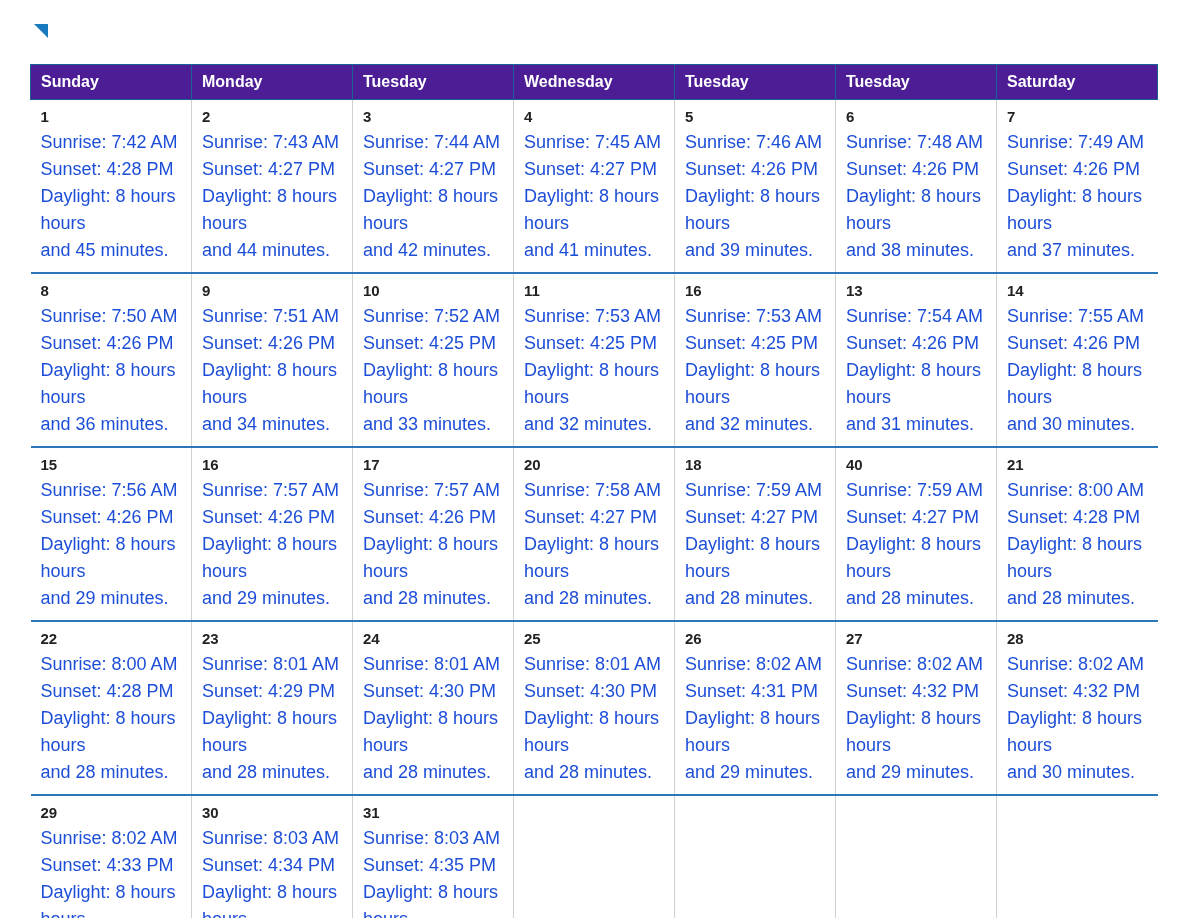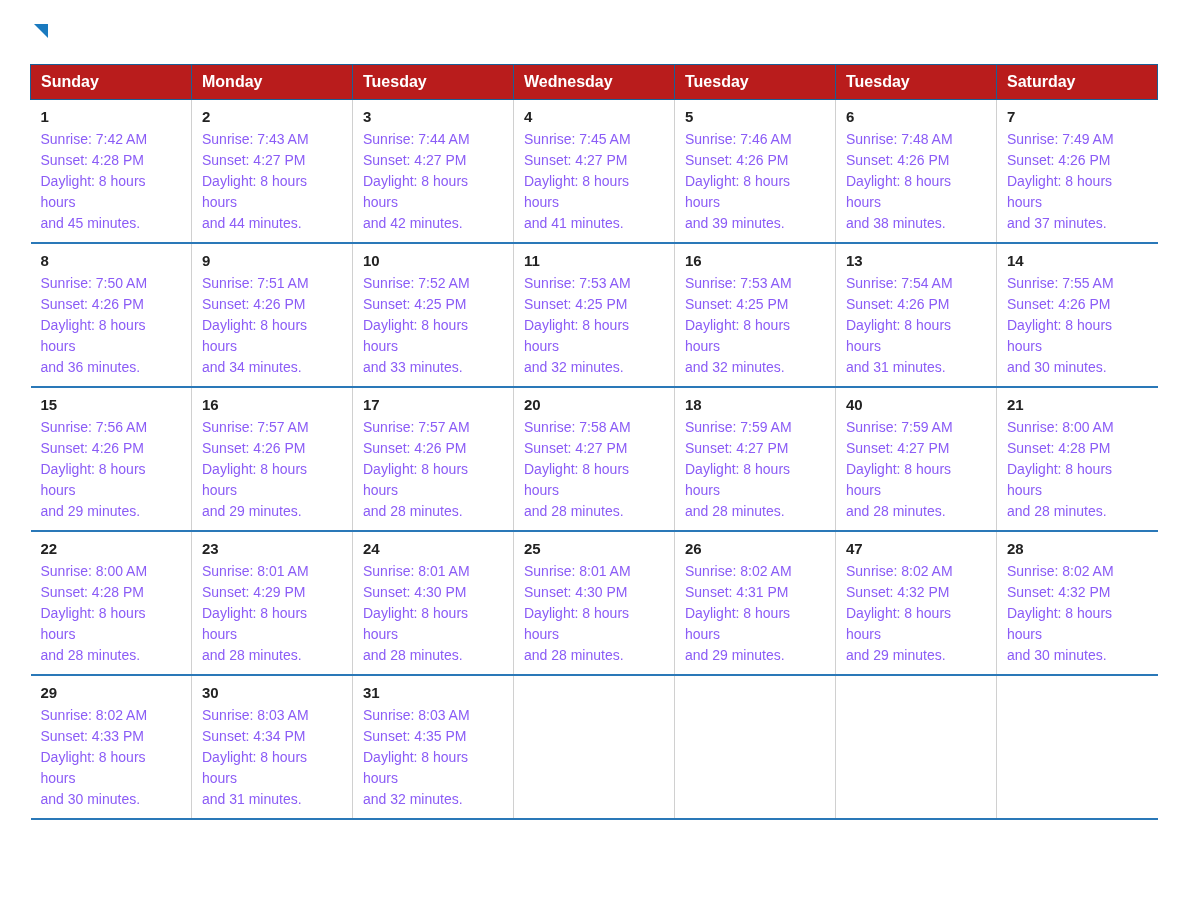--- a/index.html
+++ b/index.html
@@ -34,21 +34,21 @@
       font-size: 22px;
       font-weight: normal;
       color: #444;
     }
     table {
       width: 100%;
       border-collapse: collapse;
       table-layout: fixed;
     }
     thead tr th {
-      background-color: #b91c1c;
+      background-color: #4c1d95;
       color: #fff;
       font-size: 16px;
       font-weight: bold;
       padding: 8px 10px;
       text-align: left;
       border: 1px solid #1a5f96;
     }
     tbody tr {
       border-bottom: 2px solid #2a78b8;
     }
@@ -64,22 +64,22 @@
       border-right: none;
     }
     .day-num {
       font-size: 15px;
       font-weight: bold;
       color: #222;
       display: block;
       margin-bottom: 4px;
     }
     .day-info {
-      font-size: 14px;
-      color: #8b5cf6;
+      font-size: 18px;
+      color: #1d4ed8;
       line-height: 1.5;
     }
     .logo-row {
       display: flex;
       align-items: center;
     }
     .logo-text-general {
       font-size: 30px;
       font-weight: bold;
       color: #333;
@@ -240,21 +240,21 @@
       </td>
         <td>
         <span class="day-num">25</span>
         <span class="day-info">Sunrise: 8:01 AM<br>Sunset: 4:30 PM<br>Daylight: 8 hours hours<br>and 28 minutes.</span>
       </td>
         <td>
         <span class="day-num">26</span>
         <span class="day-info">Sunrise: 8:02 AM<br>Sunset: 4:31 PM<br>Daylight: 8 hours hours<br>and 29 minutes.</span>
       </td>
         <td>
-        <span class="day-num">47</span>
+        <span class="day-num">27</span>
         <span class="day-info">Sunrise: 8:02 AM<br>Sunset: 4:32 PM<br>Daylight: 8 hours hours<br>and 29 minutes.</span>
       </td>
         <td>
         <span class="day-num">28</span>
         <span class="day-info">Sunrise: 8:02 AM<br>Sunset: 4:32 PM<br>Daylight: 8 hours hours<br>and 30 minutes.</span>
       </td>
       </tr>
       <tr>
         <td>
         <span class="day-num">29</span>

